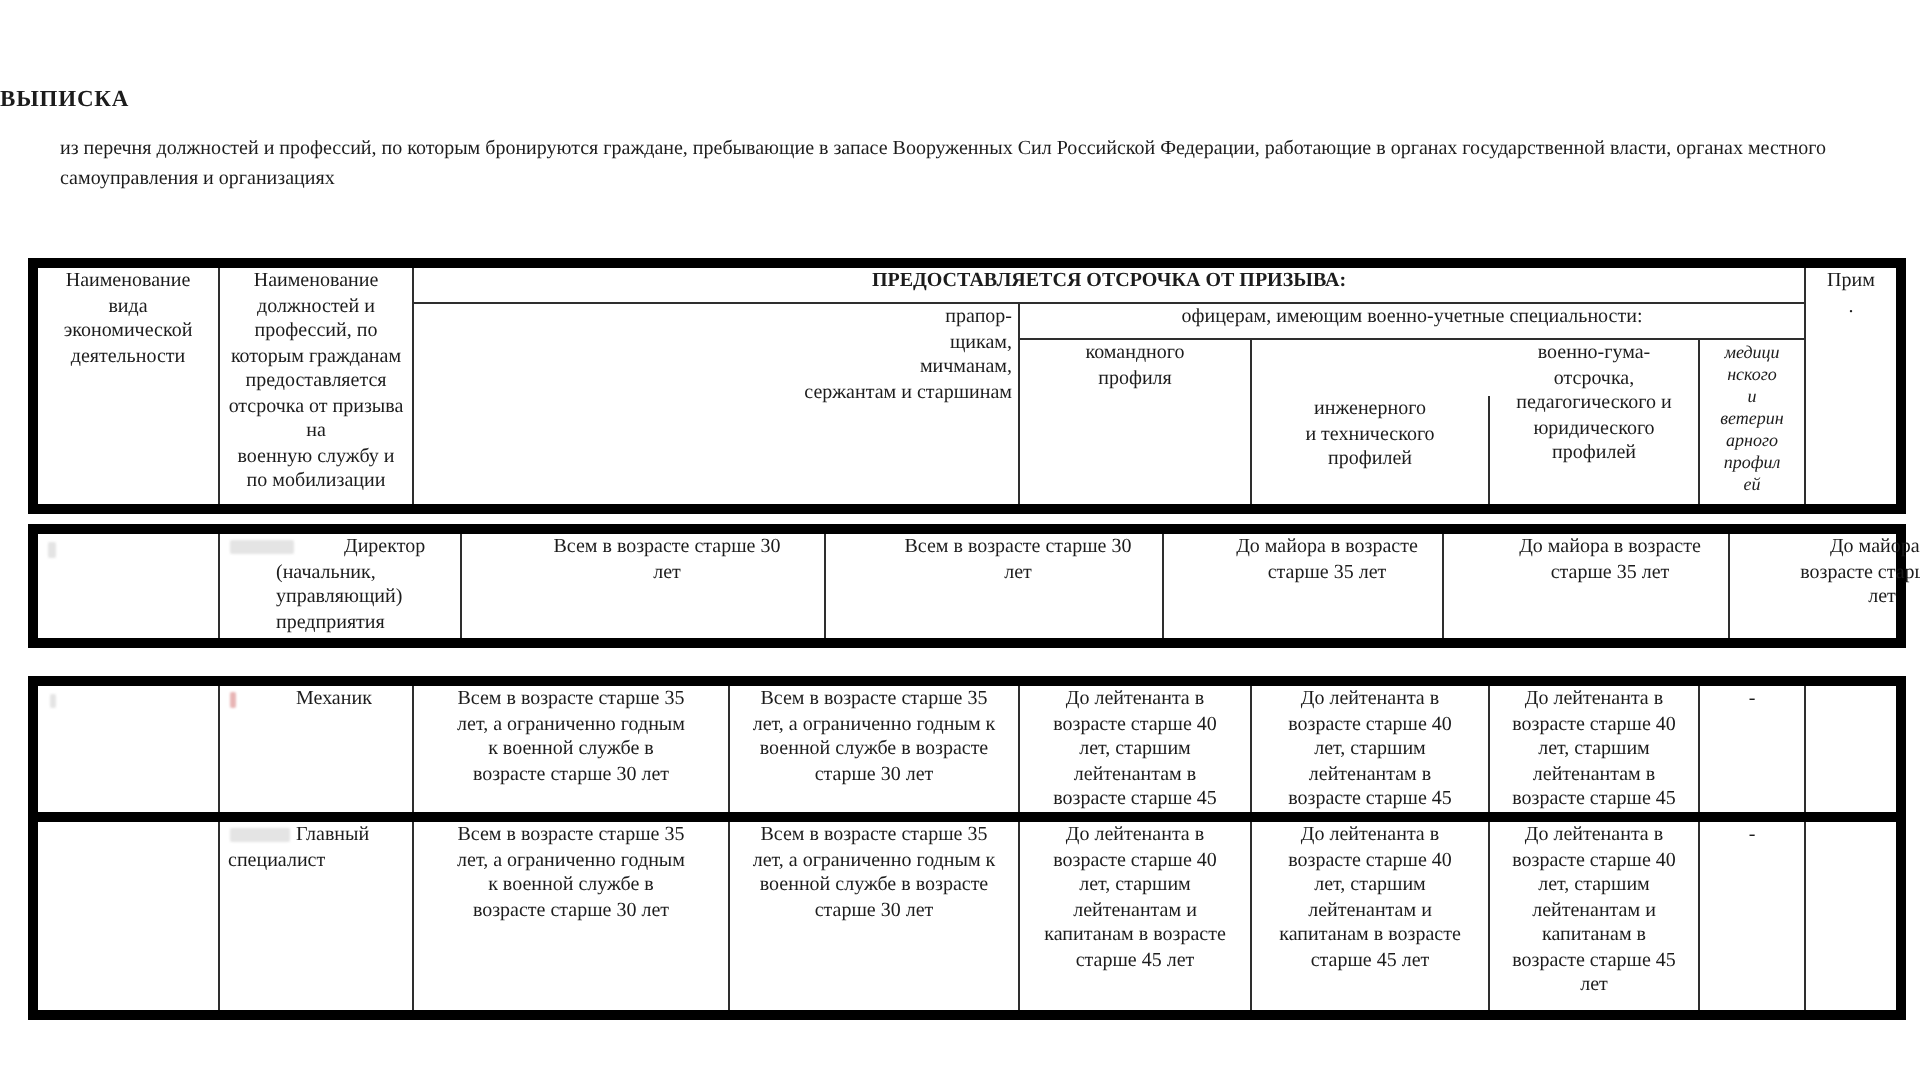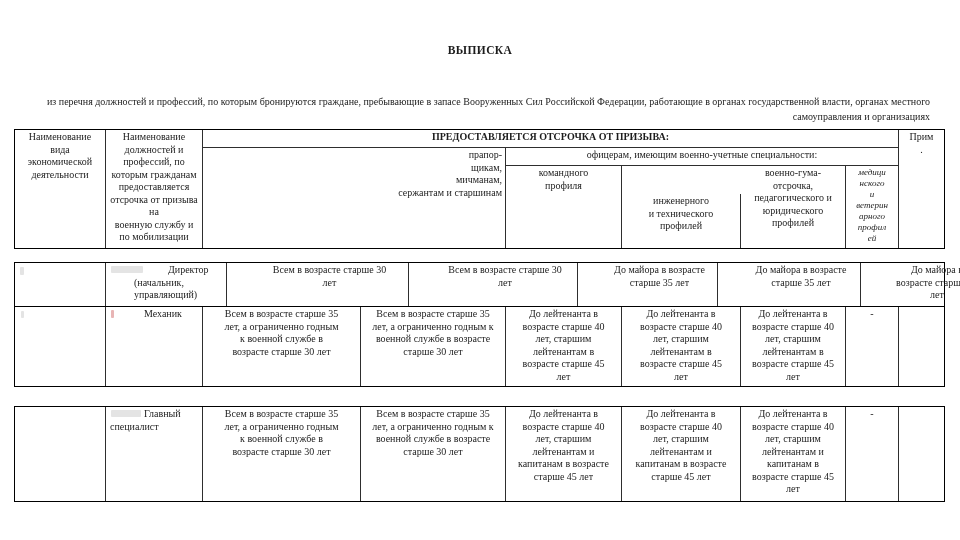--- a/index.html
+++ b/index.html
@@ -1,35 +1,35 @@
 <!DOCTYPE html>
 <html><head>
 <meta charset="utf-8">
 <style>
   html,body{margin:0;padding:0;}
   body{
     width:960px;height:540px;position:relative;background:#ffffff;
     font-family:"Liberation Serif", serif;color:#1c1c1c;overflow:hidden;
   }
   .doc-title{
-    position:absolute;top:44px;left:0;width:960px;text-align:center;
+    position:absolute;top:44px;left:0;width:960px;
     font-size:11.5px;font-weight:bold;letter-spacing:.4px;
   }
   .doc-subtitle{
-    position:absolute;top:94px;left:30px;width:900px;text-align:right;
+    position:absolute;top:67px;left:30px;width:900px;text-align:left;
     font-size:10px;line-height:15px;white-space:pre-line;
   }
   .tbl{
     position:absolute;left:14px;width:929px;display:grid;
     grid-template-columns:91px 97px 158px 145px 116px 119px 105px 53px 45px;
-    border:1px solid #000000;background:#fff;box-sizing:content-box;
+    border:5px solid #000000;background:#fff;box-sizing:content-box;
   }
   .hdr{top:129px;grid-template-rows:18px 18px 82px;}
   .rb1{top:262px;height:52px;grid-template-rows:1fr;gap:24px;}
-  .rb2{top:306px;height:79px;grid-template-rows:1fr;}
+  .rb2{top:338px;height:79px;grid-template-rows:1fr;}
   .rb3{top:406px;height:94px;grid-template-rows:1fr;}
   .cell{
     border-right:1px solid #2e2e2e;
     padding:1px 3px;font-size:10px;line-height:12.5px;text-align:center;
     white-space:pre-line;overflow:hidden;position:relative;box-sizing:border-box;
   }
   .cell.last{border-right:none;}
   .cell.bb{border-bottom:1px solid #2e2e2e;}
   .bold{font-weight:bold;}
   

